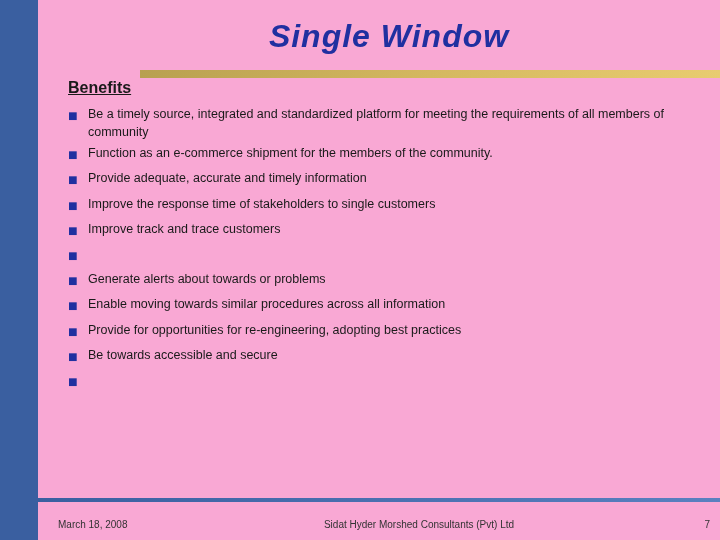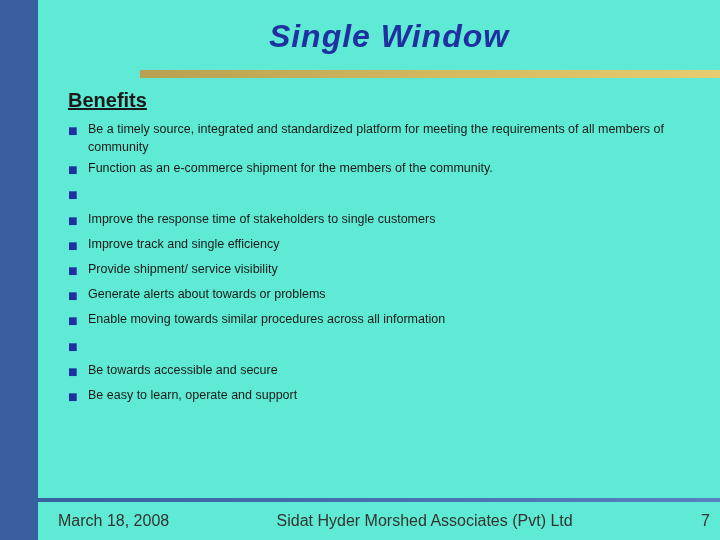--- a/index.html
+++ b/index.html
@@ -9,21 +9,21 @@
       height: 540px;
       background: #ffffff;
       font-family: Arial, sans-serif;
       overflow: hidden;
       position: relative;
     }
 
     .slide {
       width: 720px;
       height: 540px;
-      background: #5eead4;
+      background: #f9a8d4;
       position: relative;
       display: flex;
       flex-direction: column;
     }
 
     
     .left-strip {
       position: absolute;
       left: 0;
       top: 0;
@@ -65,24 +65,24 @@
       font-size: 32px;
       font-weight: bold;
       color: #2030a0;
       font-style: italic;
       padding-top: 18px;
       padding-bottom: 10px;
       letter-spacing: 1px;
     }
 
     .section-title {
-      font-size: 20px;
+      font-size: 16px;
       font-weight: bold;
       color: #1a1a1a;
-      margin-top: 24px;
+      margin-top: 14px;
       margin-bottom: 8px;
       text-decoration: underline;
       padding-left: 10px;
     }
 
     .benefits-list {
       list-style: none;
       padding-left: 10px;
       padding-right: 20px;
     }
@@ -108,21 +108,21 @@
     }
 
     .footer {
       position: absolute;
       bottom: 10px;
       left: 58px;
       right: 10px;
       display: flex;
       justify-content: space-between;
       align-items: center;
-      font-size: 16px;
+      font-size: 10px;
       color: #333;
     }
 
     .footer-center {
       text-align: center;
       flex: 1;
     }
 
     .footer-left {
       min-width: 100px;
@@ -154,56 +154,56 @@
     <li>
           <span class="bullet">■</span>
           <span>Be a timely source, integrated and standardized platform for meeting the requirements of all members of community</span>
         </li>
         <li>
           <span class="bullet">■</span>
           <span>Function as an e-commerce shipment for the members of the community.</span>
         </li>
         <li>
           <span class="bullet">■</span>
+          <span>Provide adequate, accurate and timely information</span>
         </li>
         <li>
           <span class="bullet">■</span>
           <span>Improve the response time of stakeholders to single customers</span>
         </li>
         <li>
           <span class="bullet">■</span>
-          <span>Improve track and single efficiency</span>
-        </li>
-        <li>
-          <span class="bullet">■</span>
-          <span>Provide shipment/ service visibility</span>
+          <span>Improve track and trace customers</span>
+        </li>
+        <li>
+          <span class="bullet">■</span>
         </li>
         <li>
           <span class="bullet">■</span>
           <span>Generate alerts about towards or problems</span>
         </li>
         <li>
           <span class="bullet">■</span>
           <span>Enable moving towards similar procedures across all information</span>
         </li>
         <li>
           <span class="bullet">■</span>
+          <span>Provide for opportunities for re-engineering, adopting best practices</span>
         </li>
         <li>
           <span class="bullet">■</span>
           <span>Be towards accessible and secure</span>
         </li>
         <li>
           <span class="bullet">■</span>
-          <span>Be easy to learn, operate and support</span>
         </li>
       </ul>
 
   </div>
 
   <div class="footer">
     <div class="footer-left">March 18, 2008</div>
     <div class="footer-center">
-      <div>Sidat Hyder Morshed Associates (Pvt) Ltd</div>
+      <div>Sidat Hyder Morshed Consultants (Pvt) Ltd</div>
     </div>
     <div class="footer-right">7</div>
   </div>
 </div>
 
 </body></html>

